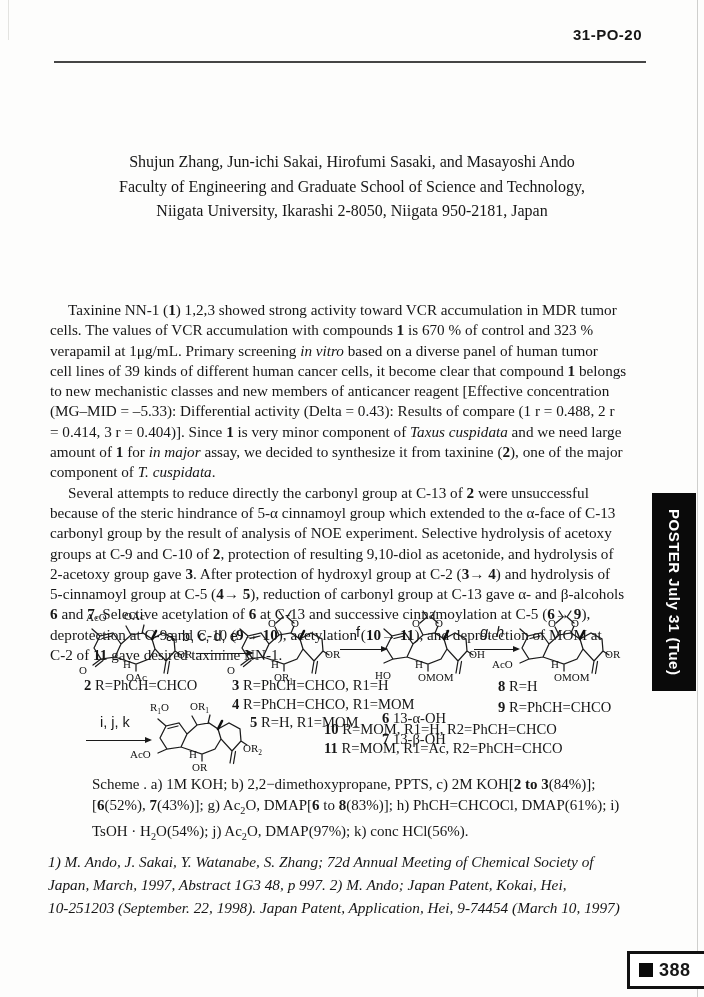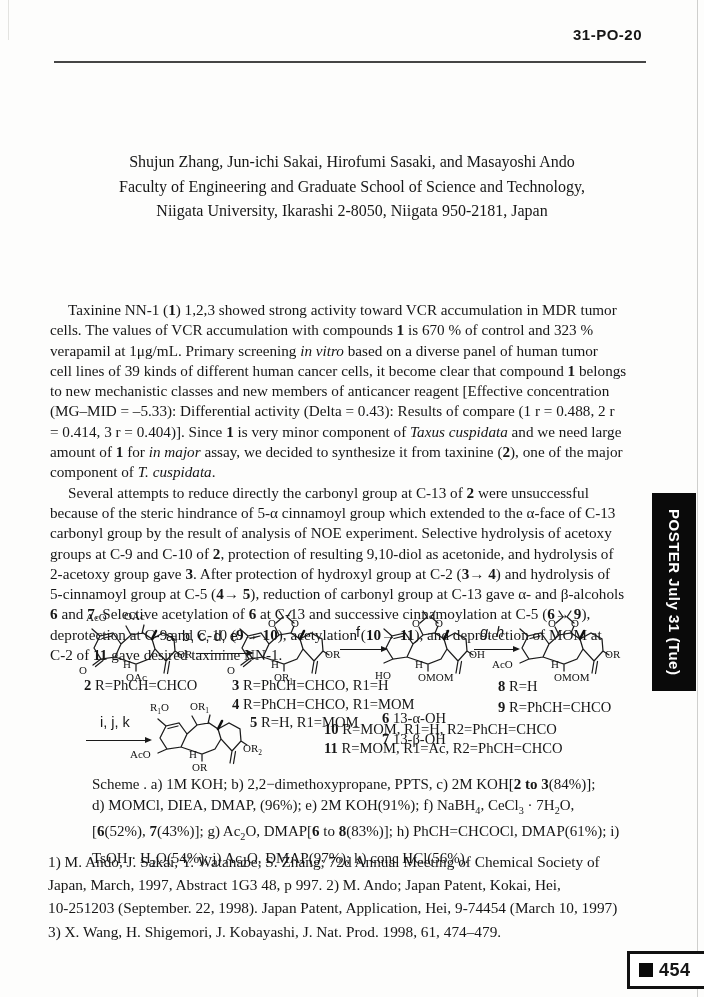--- a/index.html
+++ b/index.html
@@ -28,21 +28,21 @@
   .wedge{stroke:#111;stroke-width:2.6;fill:none;stroke-linecap:round;}
   .slabel{position:absolute;font-size:11px;line-height:11px;white-space:nowrap;color:#111;}
   .scap{position:absolute;font-size:14.6px;line-height:18.6px;white-space:nowrap;}
   .arrow-shaft{position:absolute;height:0;border-top:1.4px solid #1a1a1a;}
   .arrow-shaft:after{content:"";position:absolute;right:-2px;top:-4.2px;border-left:7px solid #1a1a1a;border-top:3.5px solid transparent;border-bottom:3.5px solid transparent;}
   .arrow-label{position:absolute;font-family:"Liberation Sans", sans-serif;font-size:14.5px;white-space:nowrap;}
   .scheme-caption{position:absolute;top:774px;left:92px;width:575px;font-size:15px;line-height:20.5px;}
   .scheme-caption .capline{white-space:nowrap;}
   
   .references{position:absolute;top:850px;left:48px;width:615px;font-size:15.3px;line-height:23.2px;}
-  .references .refline{white-space:nowrap;}
+  .references .refline{white-space:nowrap;font-style:italic;}
   
   .poster-tab{
     position:absolute;left:652px;top:493px;width:44px;height:198px;background:#0a0a0a;color:#ffffff;
     font-family:"Liberation Sans", sans-serif;font-weight:bold;font-size:15px;
     writing-mode:vertical-rl;text-align:center;line-height:44px;letter-spacing:0.5px;
   }
   
   .pagenum-box{
     position:absolute;left:627px;top:951px;width:77px;height:32px;background:#fff;
     border:3px solid #111;border-right:none;display:flex;align-items:center;
@@ -207,32 +207,30 @@
     <span class="slabel" style="left:46px;top:62px;">OR</span>
     <span class="slabel" style="left:97px;top:43px;">OR<sub>2</sub></span>
   </div>
   <div class="scap" style="left:280px;top:720px;line-height:19px;margin-left:44px;">
     <div><b>10</b> R=MOM, R1=H, R2=PhCH=CHCO</div>
     <div><b>11</b> R=MOM, R1=Ac, R2=PhCH=CHCO</div>
   </div>
 
   <div class="scheme-caption">
     <div class="capline">Scheme . a) 1M KOH; b)  2,2−dimethoxypropane, PPTS, c) 2M KOH[<b>2 to 3</b>(84%)];</div>
-    <div class="capline">d) MOMCl, DIEA, DMAP, (96%); e) 2M KOH(91%); f) NaBH<sub>4</sub>, CeCl<sub>3</sub> · 7H<sub>2</sub>O,</div>
     <div class="capline">[<b>6</b>(52%), <b>7</b>(43%)]; g) Ac<sub>2</sub>O, DMAP[<b>6</b> to <b>8</b>(83%)]; h) PhCH=CHCOCl, DMAP(61%); i)</div>
     <div class="capline">TsOH · H<sub>2</sub>O(54%); j) Ac<sub>2</sub>O, DMAP(97%); k) conc HCl(56%).</div>
   </div>
 
   <div class="references">
     <div class="refline">1) M. Ando, J. Sakai, Y. Watanabe, S. Zhang; 72d Annual Meeting of Chemical Society of</div>
     <div class="refline">Japan, March, 1997, Abstract 1G3 48, p 997.  2) M. Ando; Japan Patent, Kokai, Hei,</div>
     <div class="refline">10-251203 (September. 22, 1998). Japan Patent, Application, Hei, 9-74454 (March 10, 1997)</div>
-    <div class="refline">3) X. Wang, H. Shigemori, J. Kobayashi, J. Nat. Prod. 1998, 61, 474–479.</div>
   </div>
 
   <div class="poster-tab">POSTER July 31 (Tue)</div>
 
   <div class="pagenum-box">
     <span class="pagenum-square"></span>
-    <span class="pagenum-text">454</span>
+    <span class="pagenum-text">388</span>
   </div>
 
 </div>
 
 </body></html>

